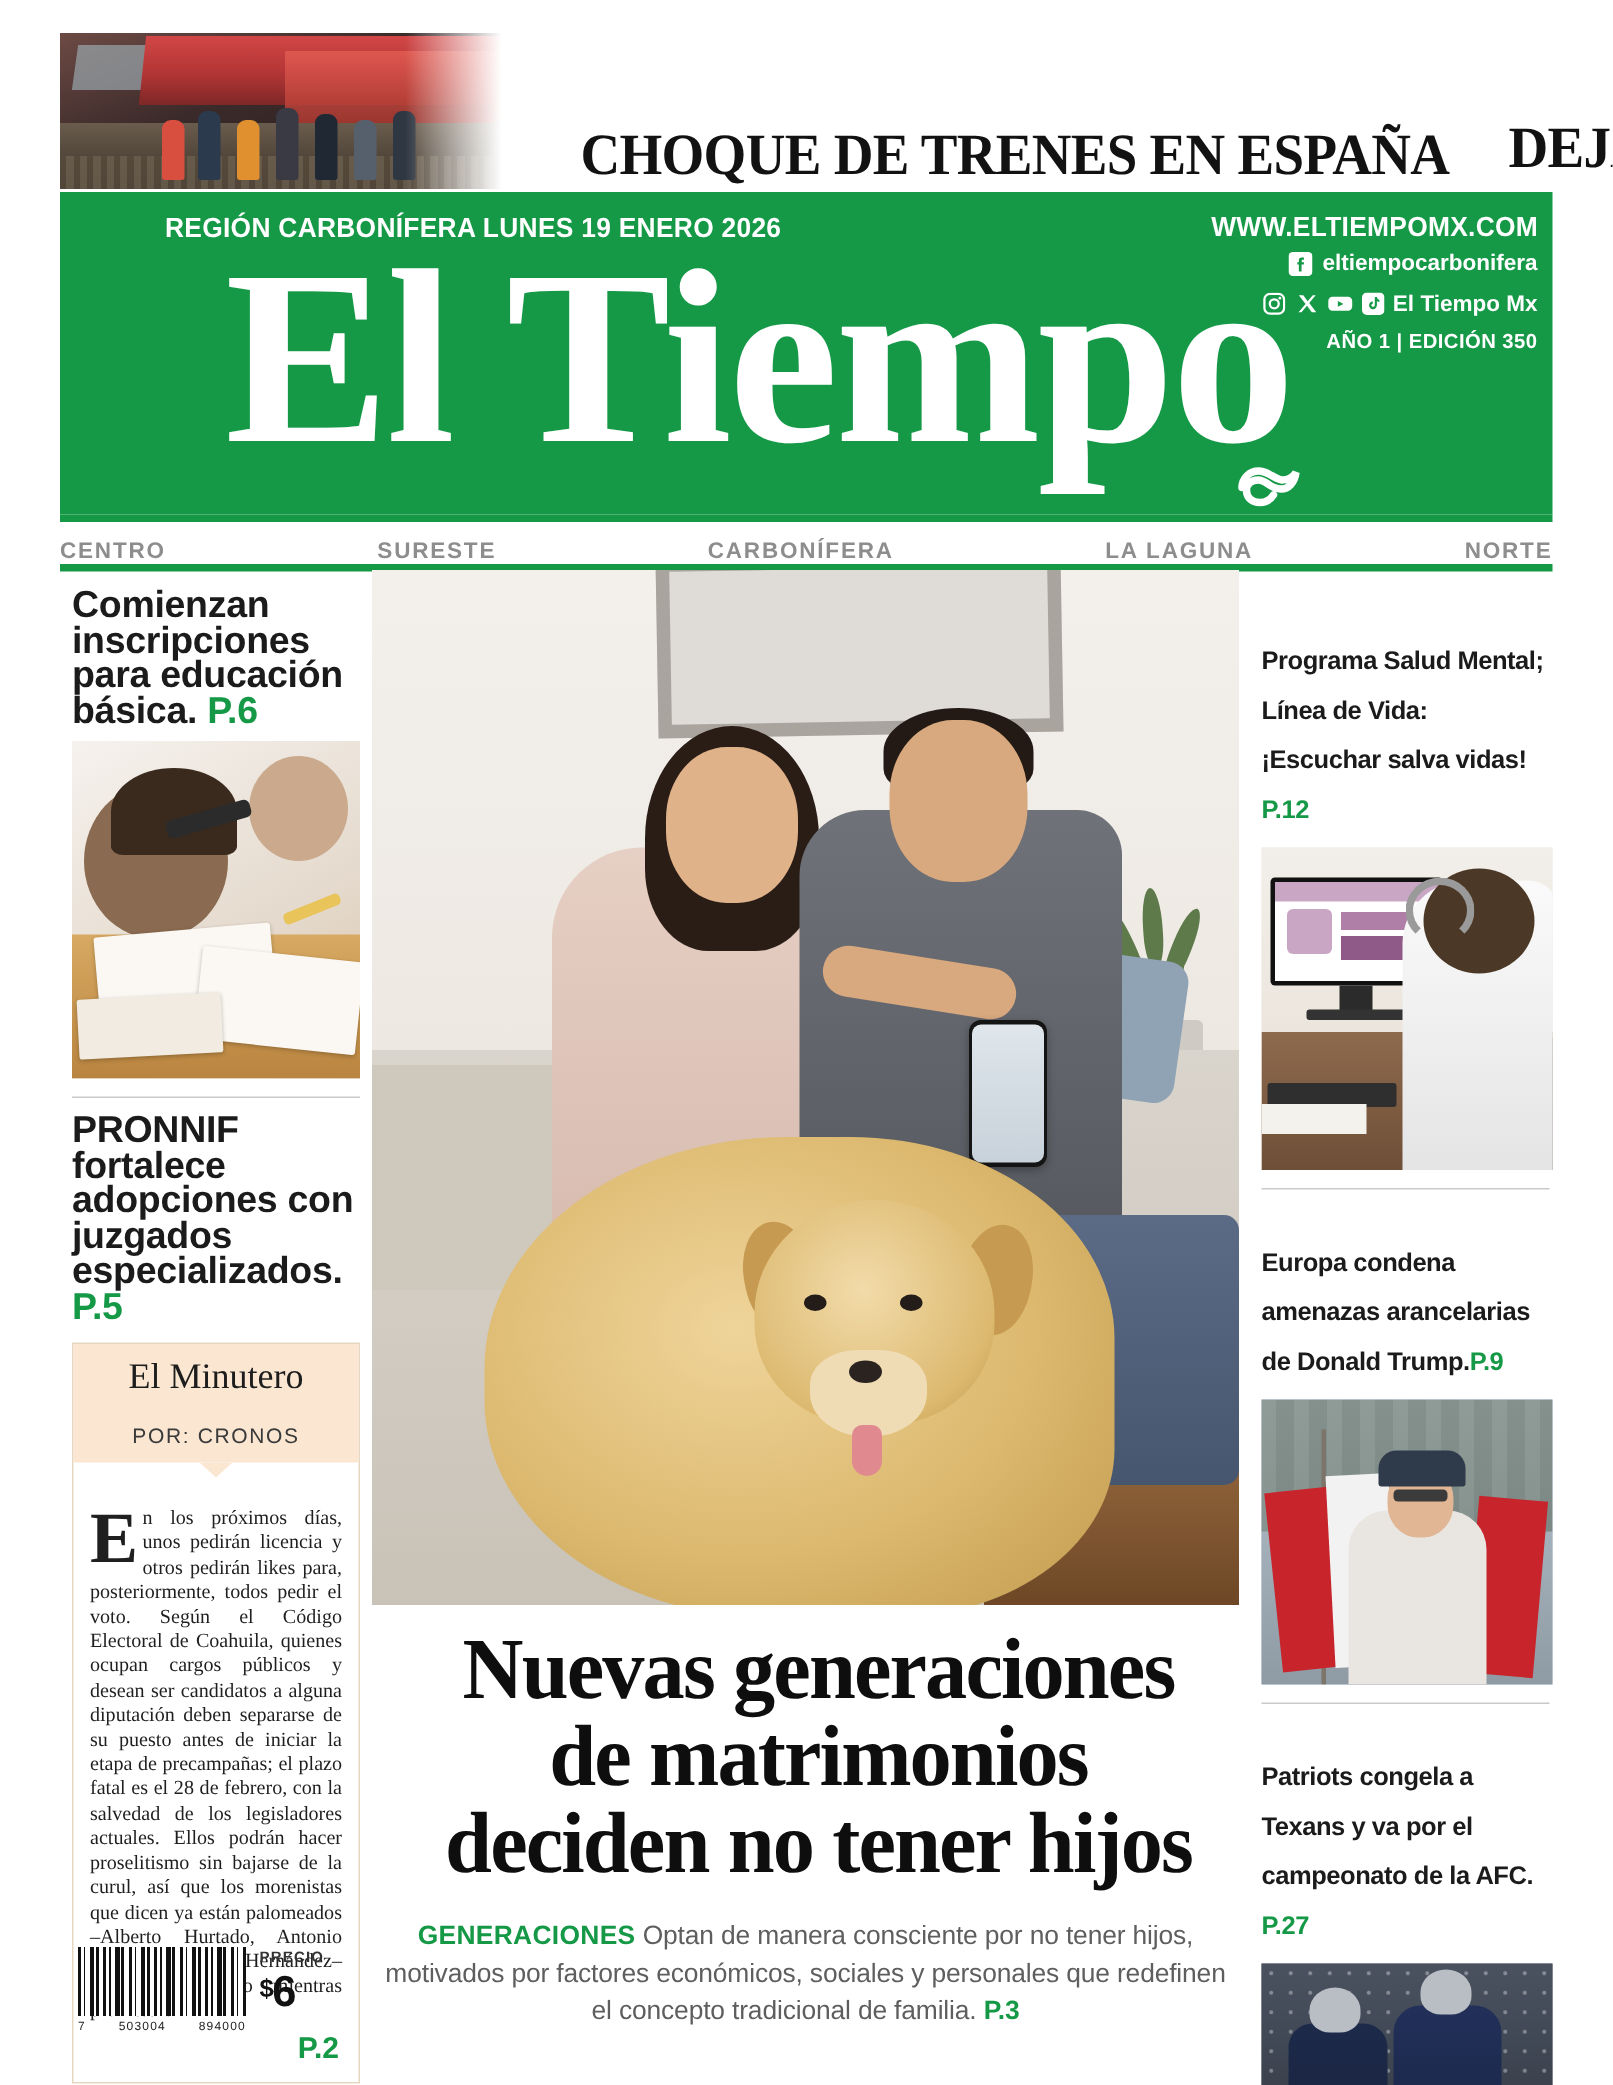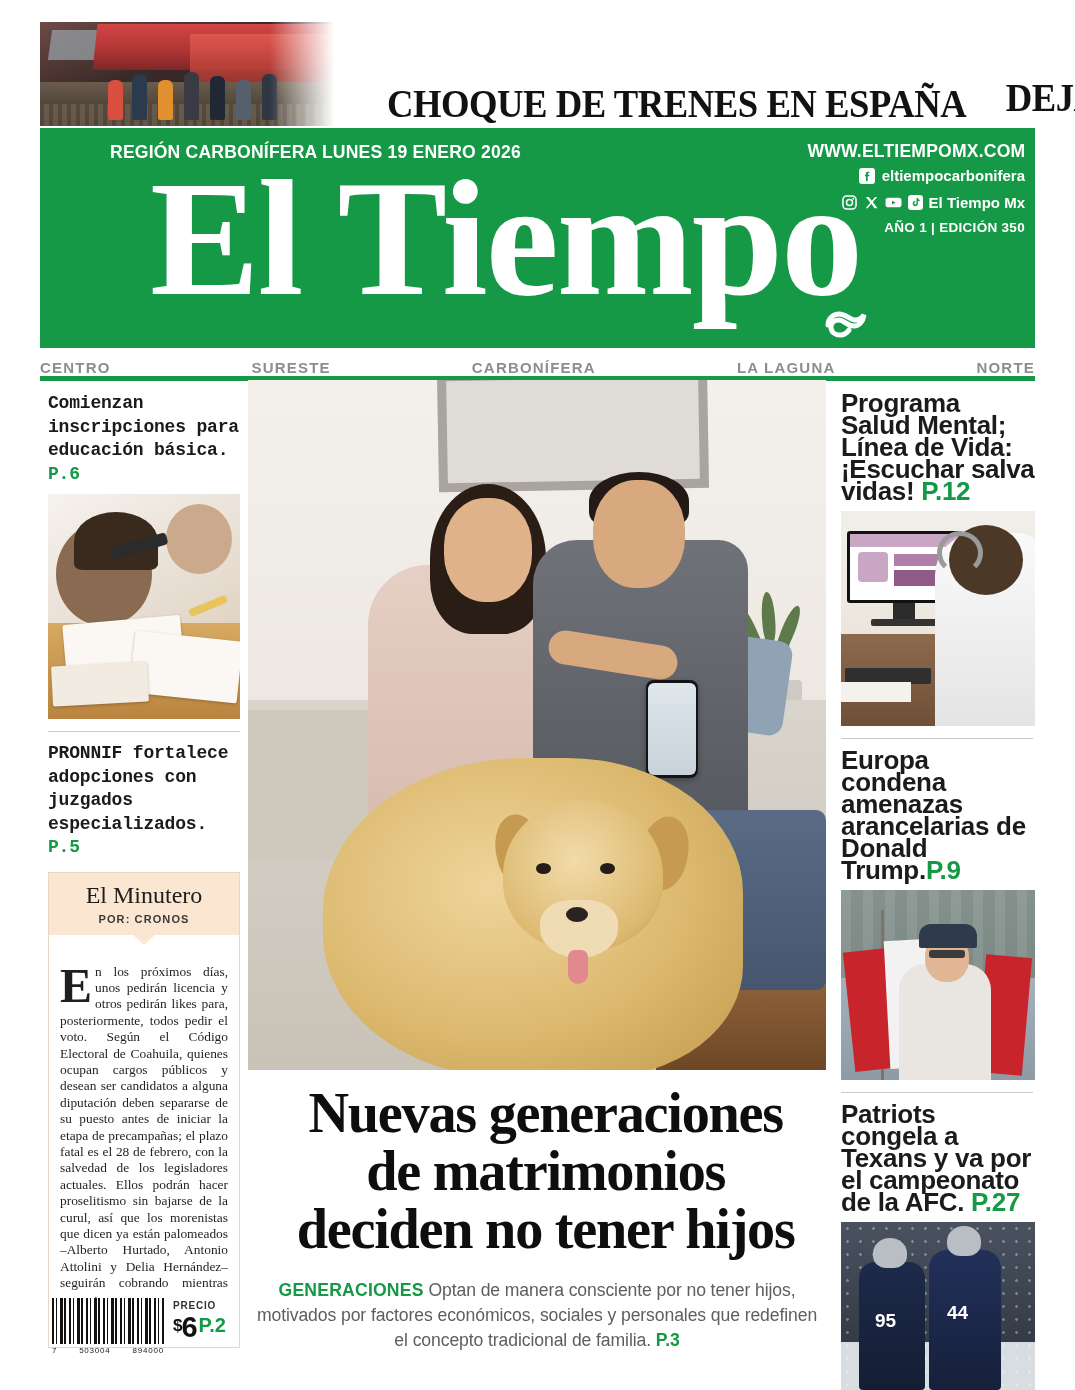--- a/index.html
+++ b/index.html
@@ -106,42 +106,41 @@
   }
   .navbar .nav-item {
     font-size:15px; font-weight:bold; color:#8d8d8d; letter-spacing:1.2px;
     font-family:"Liberation Sans", sans-serif;
   }
   .rule-green { position:absolute; left:40px; width:995px; height:5px; background:#159947; }
 
   
   .colL { position:absolute; left:48px; top:392px; width:192px; }
   .brief-title {
-    font-size:18px; font-weight:bold; line-height:23.5px; color:#1b1b1b;
+    font-size:25px; font-weight:bold; line-height:23.5px; color:#1b1b1b;
     letter-spacing:-.2px;
-    font-family:Liberation Mono, monospace;
   }
   .pg { color:#159947; font-weight:bold; }
   .brief-photo { width:192px; margin-top:8px; position:relative; overflow:hidden; background:#efe7dd; }
 
   
   .ph-school { height:225px; }
   .sch-bg { position:absolute; inset:0; background:linear-gradient(150deg,#f6f2ee 0%, #e4d9cc 60%, #d9c4a7 100%); }
   .sch-desk { position:absolute; left:0; bottom:0; width:100%; height:96px;
     background:linear-gradient(180deg,#d7a962 0%, #b9843f 100%); }
   .sch-book { position:absolute; border-radius:2px; background:#fbf8f3; box-shadow:0 1px 3px rgba(0,0,0,.25);}
   .sch-head { position:absolute; border-radius:50%; }
 
   .divline { width:192px; height:1px; background:#c9c9c9; margin:12px 0 10px; }
 
   
   .minutero { width:192px; border:1px solid #e6d7c2; background:#fff; margin-top:12px; }
   .min-head { background:#fae6d1; padding:9px 6px 10px; text-align:center; position:relative; }
   .min-name { font-family:"Liberation Serif", serif; font-size:24px; color:#1d1d1d; line-height:26px;}
-  .min-by { font-size:11px; font-weight:bold; letter-spacing:1.1px; color:#3a3a3a; margin-top:5px;}
+  .min-by { font-size:14px; font-weight:normal; letter-spacing:1.1px; color:#3a3a3a; margin-top:18px;}
   .min-notch { position:absolute; left:50%; bottom:-10px; transform:translateX(-50%);
     width:0;height:0;border-left:11px solid transparent;border-right:11px solid transparent;
     border-top:10px solid #fae6d1; }
   .min-body { padding:18px 11px 10px; }
   .min-kicker { text-align:center; font-size:12.5px; font-weight:bold; letter-spacing:1.1px;
     line-height:17px; color:#2b2b2b; }
   .min-text { font-family:"Liberation Serif", serif; font-size:13.4px; line-height:16.4px;
     color:#1f1f1f; text-align:justify; margin-top:11px; }
   .min-text::first-letter {
     float:left; font-size:48px; line-height:40px; font-weight:bold;
@@ -225,21 +224,21 @@
   .deck {
     margin-top:20px; text-align:center; color:#5e5e5e;
     font-size:17.6px; line-height:25px; letter-spacing:-.1px;
     padding:0 4px;
   }
   .deck b { color:#159947; letter-spacing:.2px; }
   .deck .pg { color:#159947; }
 
   
   .colR { position:absolute; left:841px; top:392px; width:194px; }
-  .r-title { font-size:26px; font-weight:bold; line-height:22px; color:#1b1b1b; letter-spacing:-.3px;}
+  .r-title { font-size:17px; font-weight:bold; line-height:33px; color:#1b1b1b; letter-spacing:-.3px;margin-top:32px;}
   .r-photo { width:194px; margin-top:9px; position:relative; overflow:hidden; }
 
   
   .ph-call { height:215px; background:#efeae4; }
   .cc-wall { position:absolute; inset:0; background:linear-gradient(180deg,#f2efea 0%,#e6ded3 100%); }
   .cc-monitor { position:absolute; left:6px; top:20px; width:115px; height:72px;
     background:#111; border-radius:3px; padding:3px; }
   .cc-screen { width:100%; height:100%; background:#fff; position:relative; overflow:hidden;}
   .cc-bar { position:absolute; left:0; top:0; width:100%; height:13px; background:#c9a7c4; }
   .cc-logo { position:absolute; left:8px; top:18px; width:30px; height:30px; background:#c9a7c4; border-radius:4px;}

